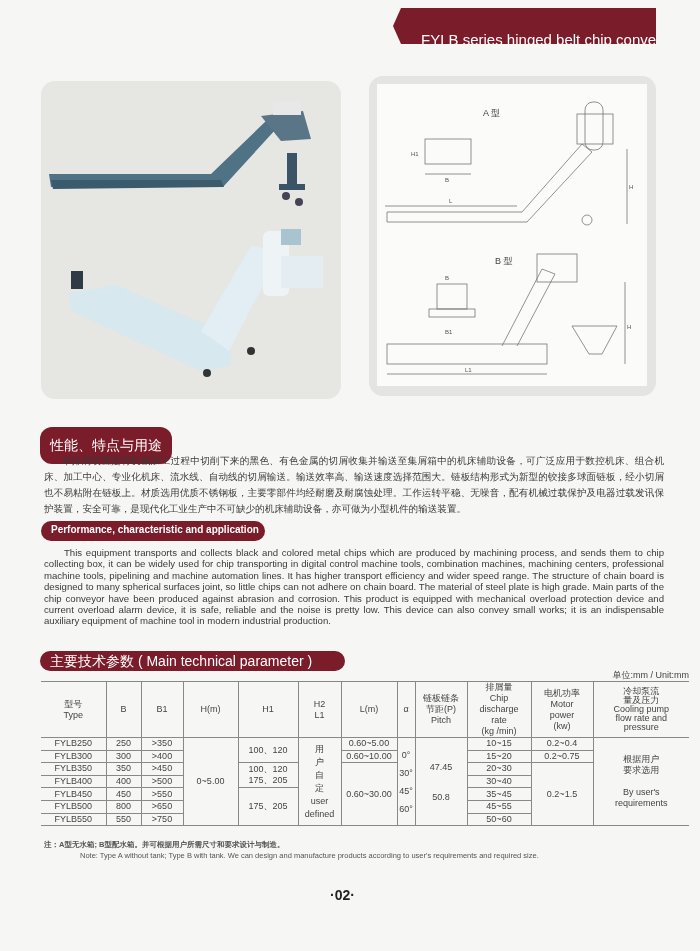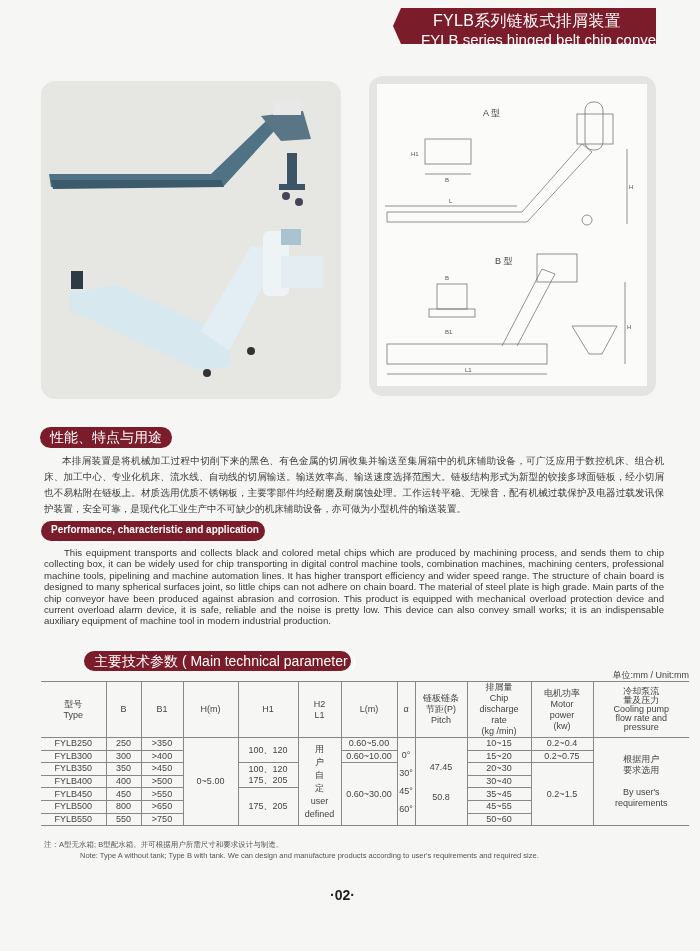--- a/index.html
+++ b/index.html
@@ -6,43 +6,42 @@
   body { width:700px; height:951px; background:#f6f6f4; position:relative; overflow:hidden;
          font-family:"Liberation Sans", "DejaVu Sans", sans-serif; color:#333; }
   .banner { position:absolute; left:393px; top:8px; width:263px; height:36px; background:#7b1c2b;
             clip-path:polygon(8px 0,100% 0,100% 100%,8px 100%,0 50%); }
   .banner-title { position:absolute; left:40px; top:3px; color:#fff; font-size:16px; letter-spacing:0.3px; white-space:nowrap; }
   .banner-sub { position:absolute; left:28px; top:23px; color:#fff; font-size:15px; white-space:nowrap; }
   .photo-panel { position:absolute; left:41px; top:81px; width:300px; height:318px; background:#e6e6e3; border-radius:14px; }
   .draw-panel { position:absolute; left:369px; top:76px; width:287px; height:320px; background:#e4e4e2; border-radius:14px; }
   .draw-inner { position:absolute; left:8px; top:8px; width:270px; height:302px; background:#fbfbfa; }
   .pill { position:absolute; background:#7b1c2b; color:#fff; border-radius:12px; white-space:nowrap; }
-  .pill-cn { left:40px; top:427px; height:21px; padding:0 10px; font-size:14px; line-height:21px; }
+  .pill-cn { left:40px; top:427px; height:21px; padding:8px 10px; font-size:14px; line-height:21px; }
   .pill-en { left:41px; top:521px; width:224px; height:20px; padding-left:10px; font-size:10px; font-weight:bold; line-height:18px; box-sizing:border-box; }
-  .pill-param { left:40px; top:651px; width:267px; height:20px; padding-left:10px; font-size:14px; line-height:20px; box-sizing:border-box;margin-left:44px; }
+  .pill-param { left:40px; top:651px; width:305px; height:20px; padding-left:10px; font-size:14px; line-height:20px; box-sizing:border-box; }
   .para-cn { position:absolute; left:44px; top:453px; width:620px; font-size:9.6px; line-height:16px; color:#3a3a3a; text-indent:18px; text-align:justify; }
   .para-en { position:absolute; left:44px; top:547px; width:620px; font-size:9.6px; line-height:11.4px; color:#3a3a3a; text-indent:20px; text-align:justify; }
   .unit { position:absolute; right:11px; top:669px; font-size:9px; color:#444; }
   table.spec { position:absolute; left:41px; top:681px; width:648px; border-collapse:collapse; font-size:9px; color:#444; }
   table.spec td, table.spec th { border:1px solid #888; text-align:center; padding:0; font-weight:normal; }
   table.spec { border-top:1px solid #666; border-bottom:1px solid #666; }
   table.spec tr > :first-child { border-left:none; }
   table.spec tr > :last-child { border-right:none; }
   table.spec thead th { height:50px; line-height:11px; }
   table.spec tbody td { height:11.6px; line-height:11px; }
-  .note-cn { position:absolute; left:44px; top:840px; font-size:7.5px; color:#555; }
+  .note-cn { position:absolute; left:44px; top:840px; font-size:7.5px; color:#555;font-weight:bold; }
   .note-en { position:absolute; left:44px; top:851px; font-size:7.5px; color:#555;padding-left:36px; }
   .page-num { position:absolute; left:330px; top:887px; font-size:14px; font-weight:bold; color:#222; }
   svg text { font-family:"Liberation Sans", sans-serif; }
 </style>
 </head>
 <body>
 
 <div class="banner">
-  <div class="banner-title">FYLB系列链板式排屑装置</div>
   <div class="banner-sub">FYLB series hinged belt chip conveyor</div>
 </div>
 
 <div class="photo-panel">
   <svg width="300" height="318" viewBox="0 0 300 318">
 
     <g>
       <polygon points="8,93 170,93 225,40 235,48 182,106 10,106" fill="#4f7285"></polygon>
       <polygon points="10,99 180,99 183,106 12,108" fill="#3b5a6b"></polygon>
       <polygon points="220,35 262,30 270,58 240,60" fill="#5a7585"></polygon>

